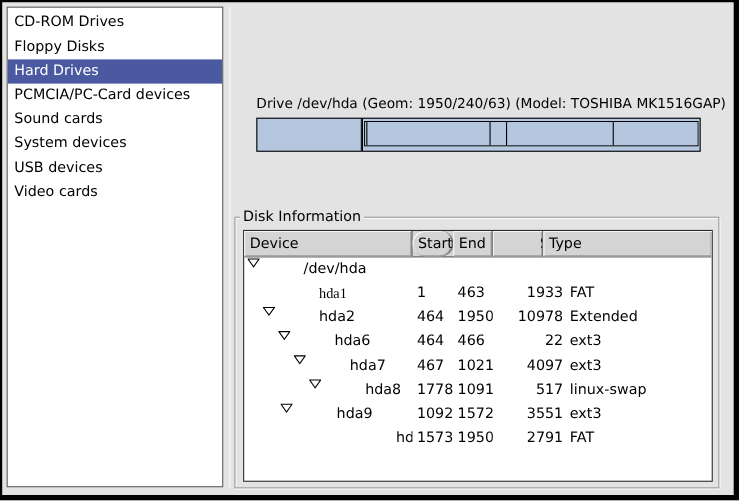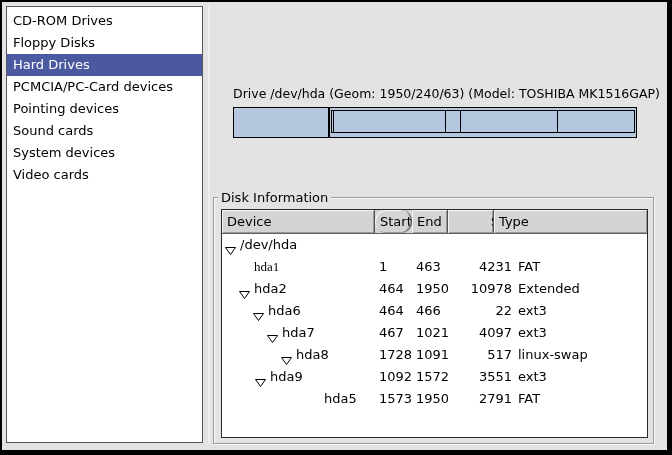--- a/index.html
+++ b/index.html
@@ -55,40 +55,40 @@
     border-right:1px solid #555;cursor:default;
   }
   .th:last-child{border-right:none;}
   .col-device{width:153px;}
   .col-start{width:37px;border-radius:11px;}
   .col-end{width:36px;}
   .col-size{width:46px;padding-left:43px;}
   .col-type{flex:1;}
   .trow{display:flex;height:22px;font-size:13px;line-height:22px;cursor:default;}
   .cell{white-space:nowrap;overflow:hidden;}
-  .cell-device{width:153px;display:flex;align-items:flex-end;}
+  .cell-device{width:153px;display:flex;align-items:flex-start;gap:36px;}
   .expander{display:inline-flex;width:15px;flex:0 0 15px;align-items:center;}
   .cell-start{width:37px;padding-left:4px;}
   .cell-end{width:36px;padding-left:4px;}
   .cell-size{width:66px;text-align:right;padding-right:2px;}
   .cell-type{flex:1;padding-left:4px;}
 </style>
 </head>
 <body>
 
 <div id="window">
 
   <ul class="cat-list">
       <li class="cat-item">CD-ROM Drives</li>
       <li class="cat-item">Floppy Disks</li>
       <li class="cat-item selected">Hard Drives</li>
       <li class="cat-item">PCMCIA/PC-Card devices</li>
-      <li class="cat-item">Pointing devices</li>
       <li class="cat-item">Sound cards</li>
       <li class="cat-item">System devices</li>
+      <li class="cat-item">USB devices</li>
       <li class="cat-item">Video cards</li>
     </ul>
   <div class="pane-divider"></div>
 
   <div class="drive-title">Drive /dev/hda (Geom: 1950/240/63) (Model: TOSHIBA MK1516GAP)</div>
 
   <div class="partition-bar">
       <div class="bar-seg" style="width: 23.7436%;"></div>
       <div class="bar-seg" style="width: 76.2564%;">
         <div class="logicals">
@@ -131,21 +131,21 @@
     <div class="cell cell-device" style="padding-left: 17px; font-family: Liberation Serif, serif;">
       <span class="expander" style="visibility: hidden;">
         <svg width="11" height="10" viewBox="0 0 11 10">
           <polygon points="0.5,1.5 10.5,1.5 5.5,8.5" fill="#ffffff" stroke="#000000" stroke-width="1"></polygon>
         </svg>
       </span>
       <span class="dev-label">hda1</span>
     </div>
     <div class="cell cell-start">1</div>
     <div class="cell cell-end">463</div>
-    <div class="cell cell-size">4231</div>
+    <div class="cell cell-size">1933</div>
     <div class="cell cell-type">FAT</div>
   </div>
           <div class="trow">
     <div class="cell cell-device" style="padding-left: 17px;">
       <span class="expander">
         <svg width="11" height="10" viewBox="0 0 11 10">
           <polygon points="0.5,1.5 10.5,1.5 5.5,8.5" fill="#ffffff" stroke="#000000" stroke-width="1"></polygon>
         </svg>
       </span>
       <span class="dev-label">hda2</span>
@@ -185,21 +185,21 @@
   </div>
           <div class="trow">
     <div class="cell cell-device" style="padding-left: 59px;">
       <span class="expander">
         <svg width="11" height="10" viewBox="0 0 11 10">
           <polygon points="0.5,1.5 10.5,1.5 5.5,8.5" fill="#ffffff" stroke="#000000" stroke-width="1"></polygon>
         </svg>
       </span>
       <span class="dev-label">hda8</span>
     </div>
-    <div class="cell cell-start">1728</div>
+    <div class="cell cell-start">1778</div>
     <div class="cell cell-end">1091</div>
     <div class="cell cell-size">517</div>
     <div class="cell cell-type">linux-swap</div>
   </div>
           <div class="trow">
     <div class="cell cell-device" style="padding-left: 33px;">
       <span class="expander">
         <svg width="11" height="10" viewBox="0 0 11 10">
           <polygon points="0.5,1.5 10.5,1.5 5.5,8.5" fill="#ffffff" stroke="#000000" stroke-width="1"></polygon>
         </svg>

